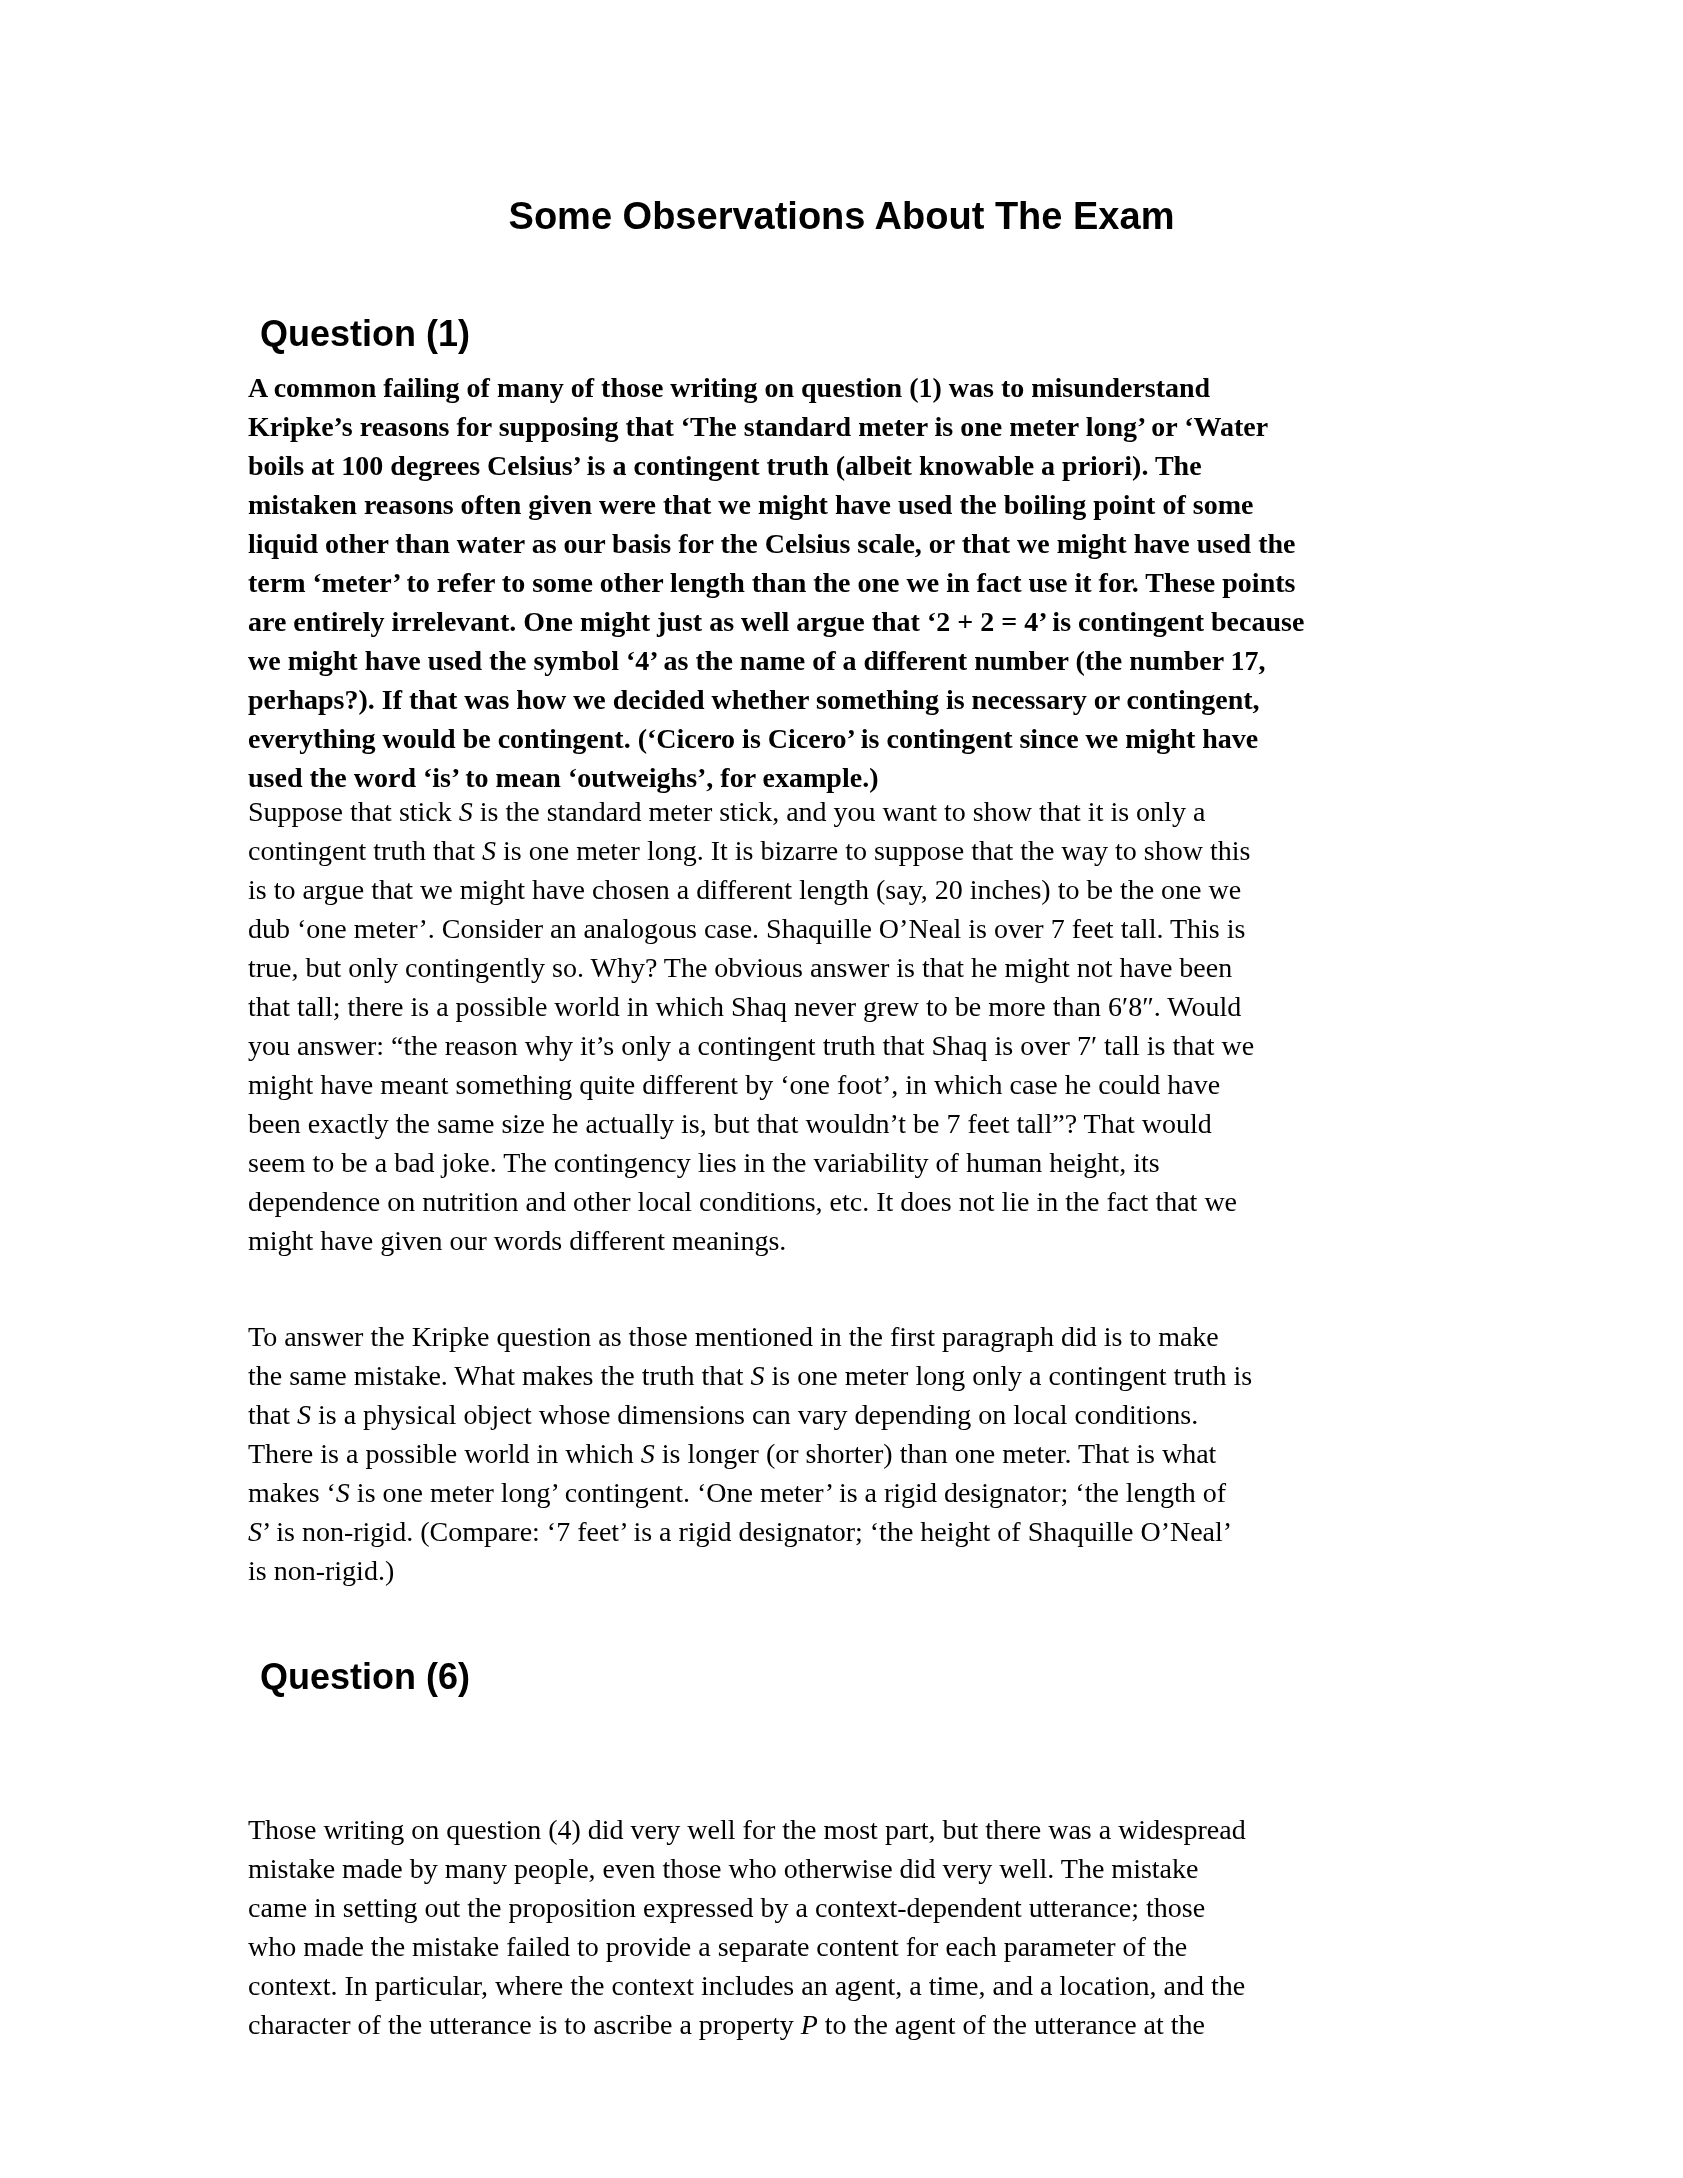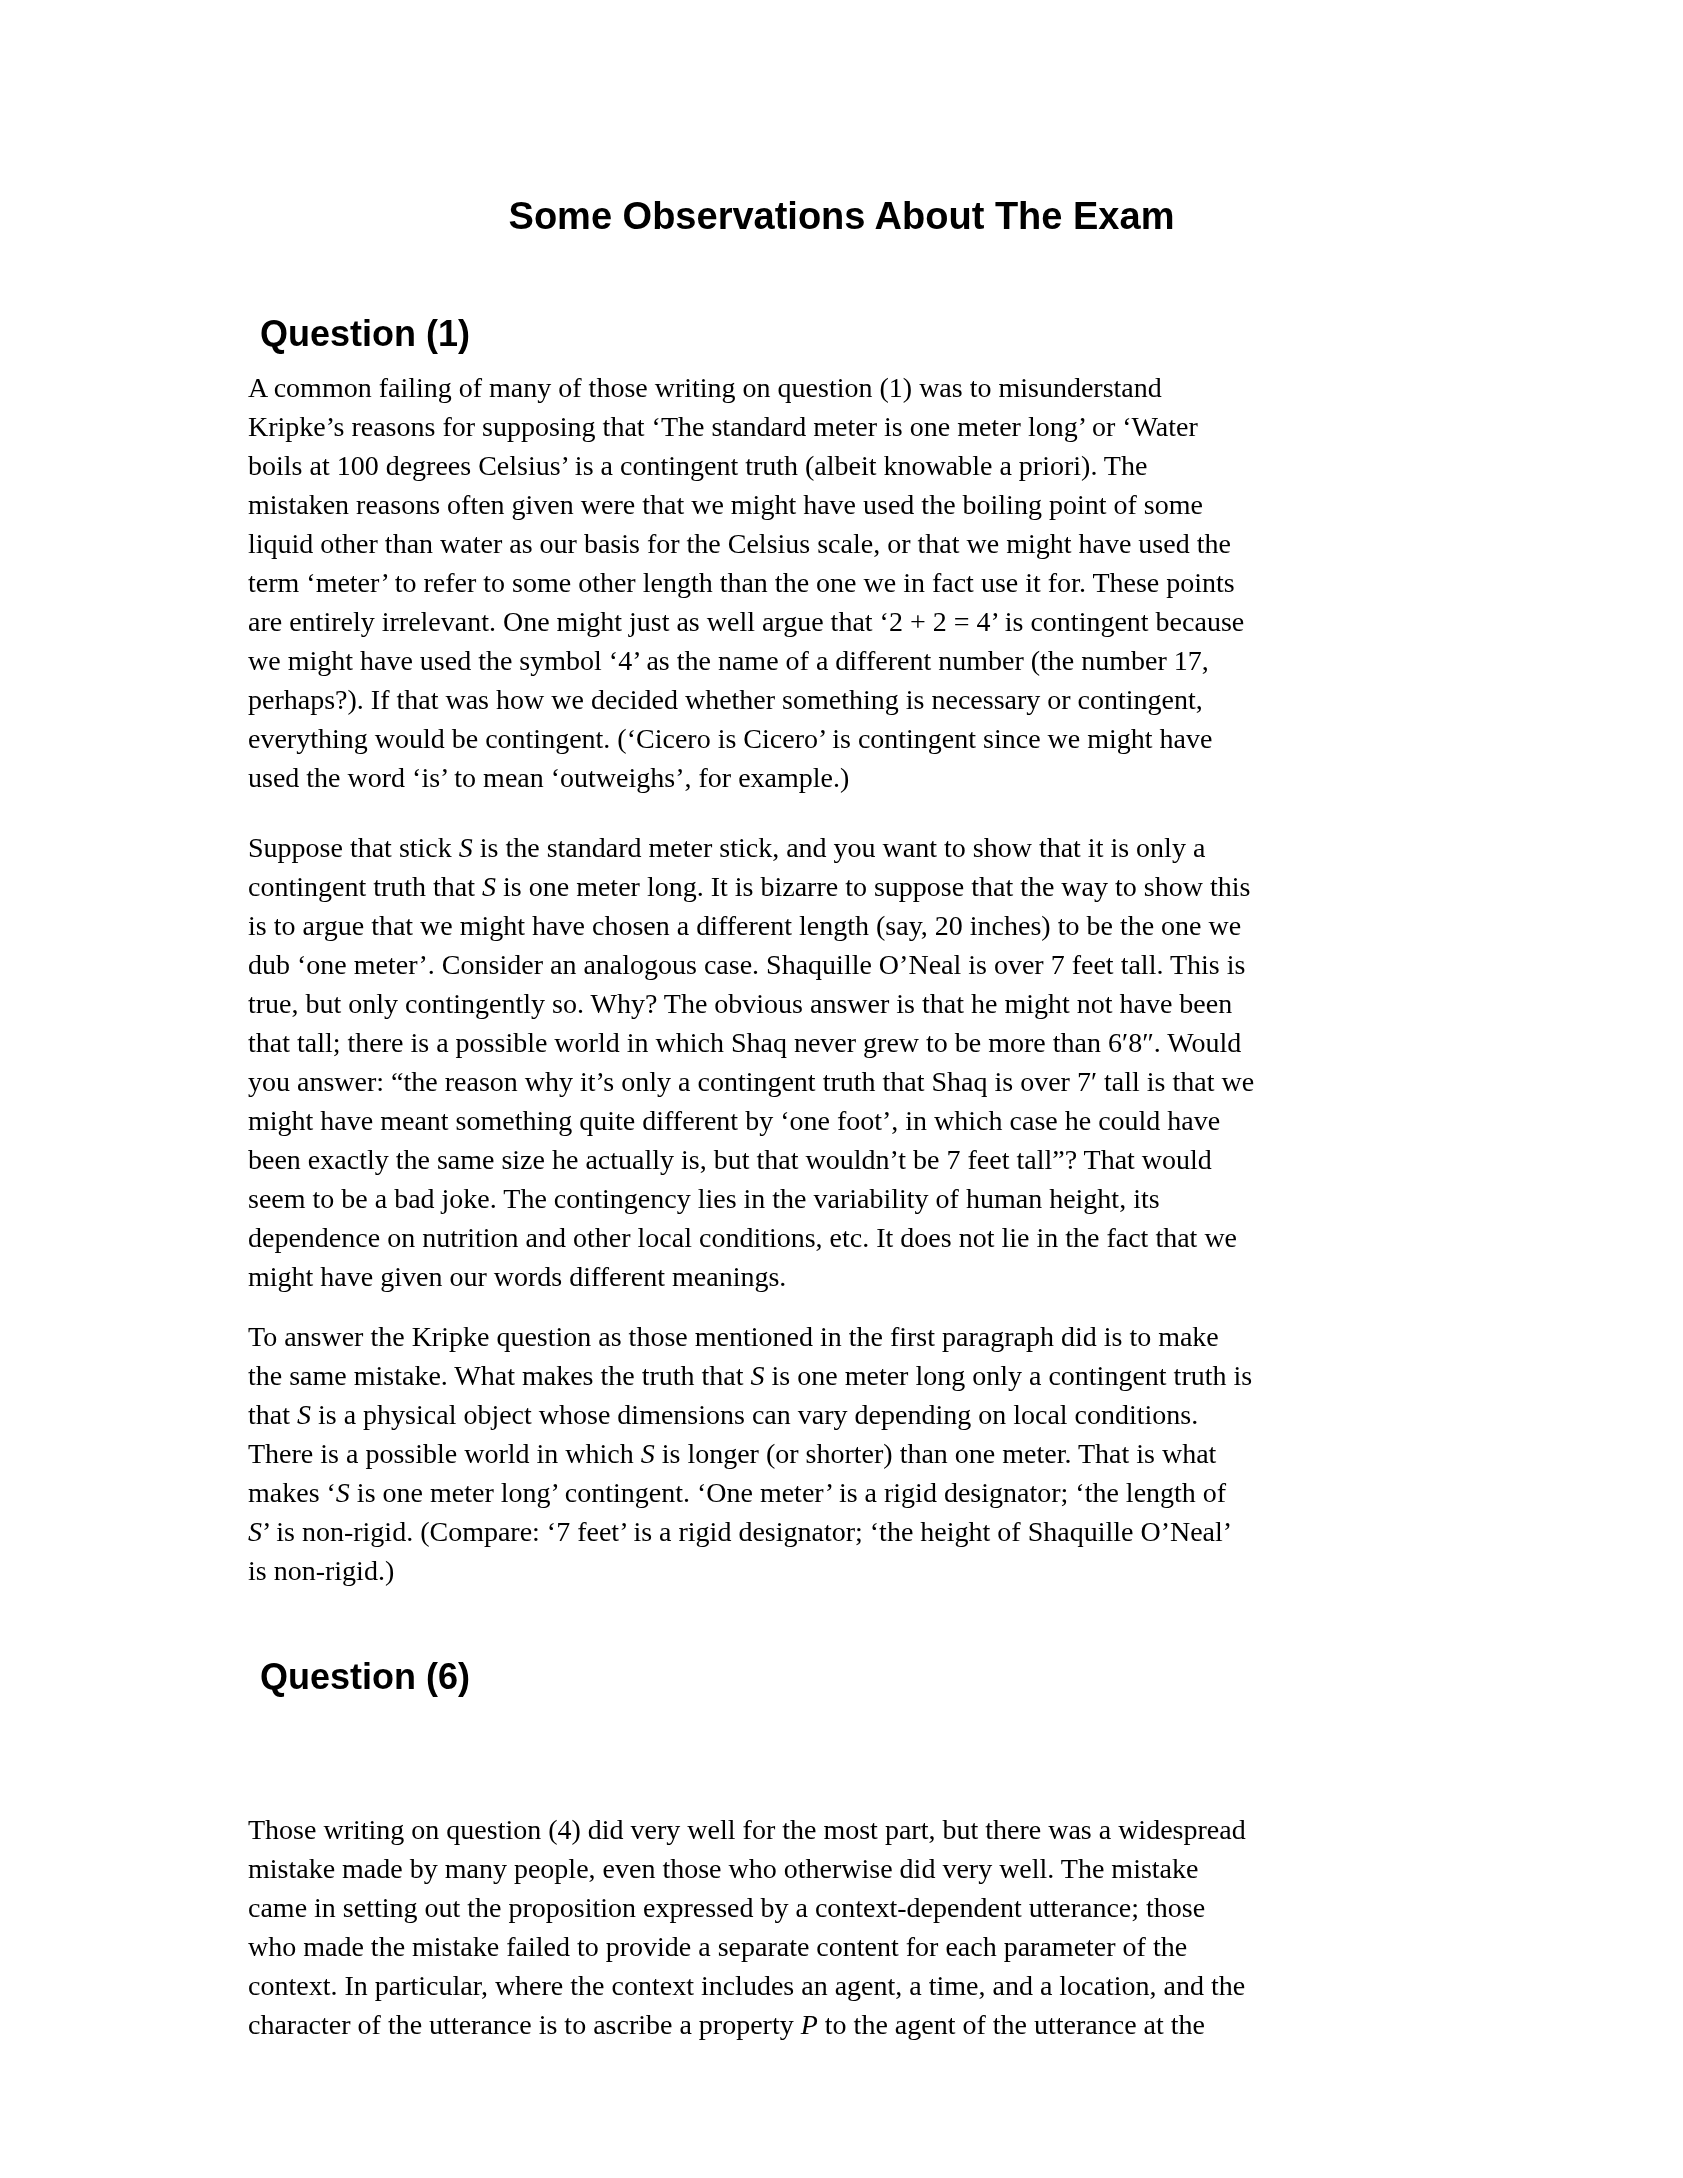--- a/index.html
+++ b/index.html
@@ -46,22 +46,22 @@
     left: 248px;
     width: 1406px;
     margin: 0;
     font-family: "Liberation Serif", serif;
     font-size: 28px;
     line-height: 39px;
     white-space: pre-line;
     color: #000000;
   }
   .para i { font-style: italic; }
-  #para-1 { top: 368px; }
-  #para-2 { top: 828px; }
+  #para-1 { top: 368px; font-weight: bold; }
+  #para-2 { top: 792px; }
   #para-3 { top: 1317px; }
   #para-4 { top: 1810px; }
 </style>
 </head>
 <body>
 
 <div class="page">
 
   <h1 class="doc-title">Some Observations About The Exam</h1>
 

